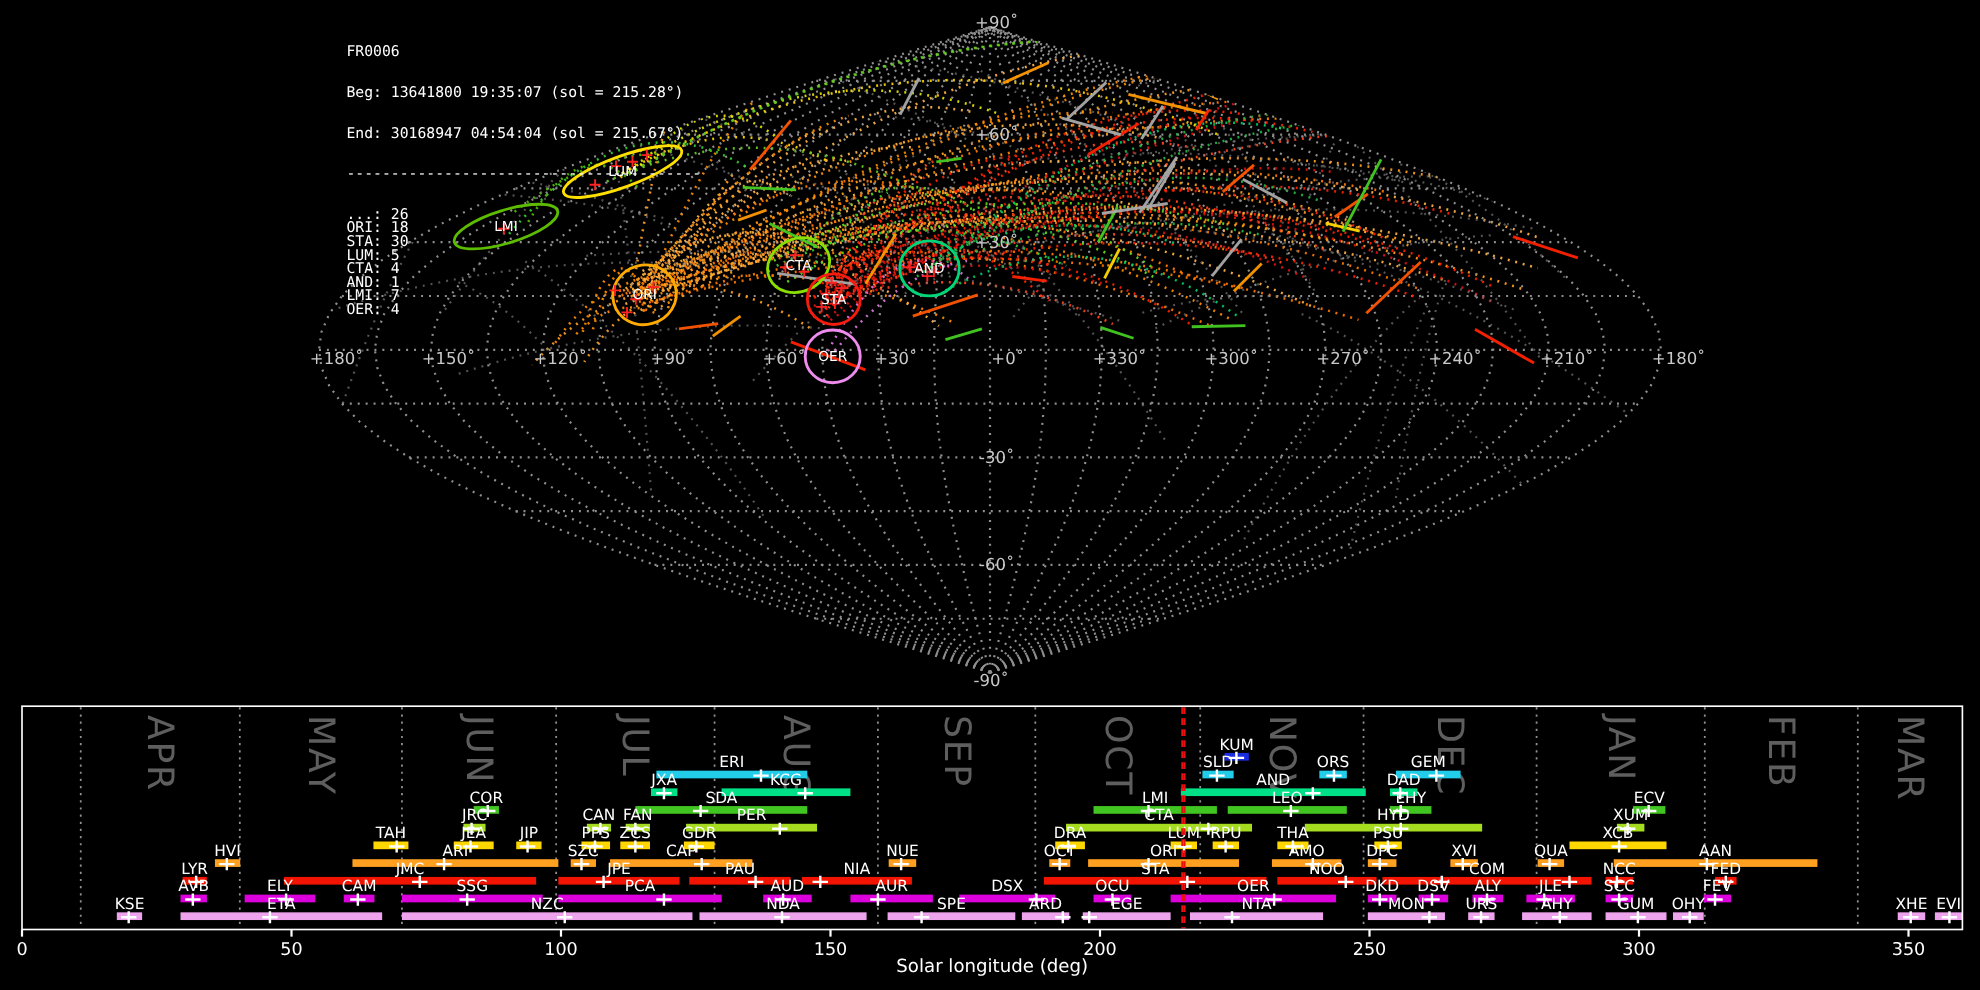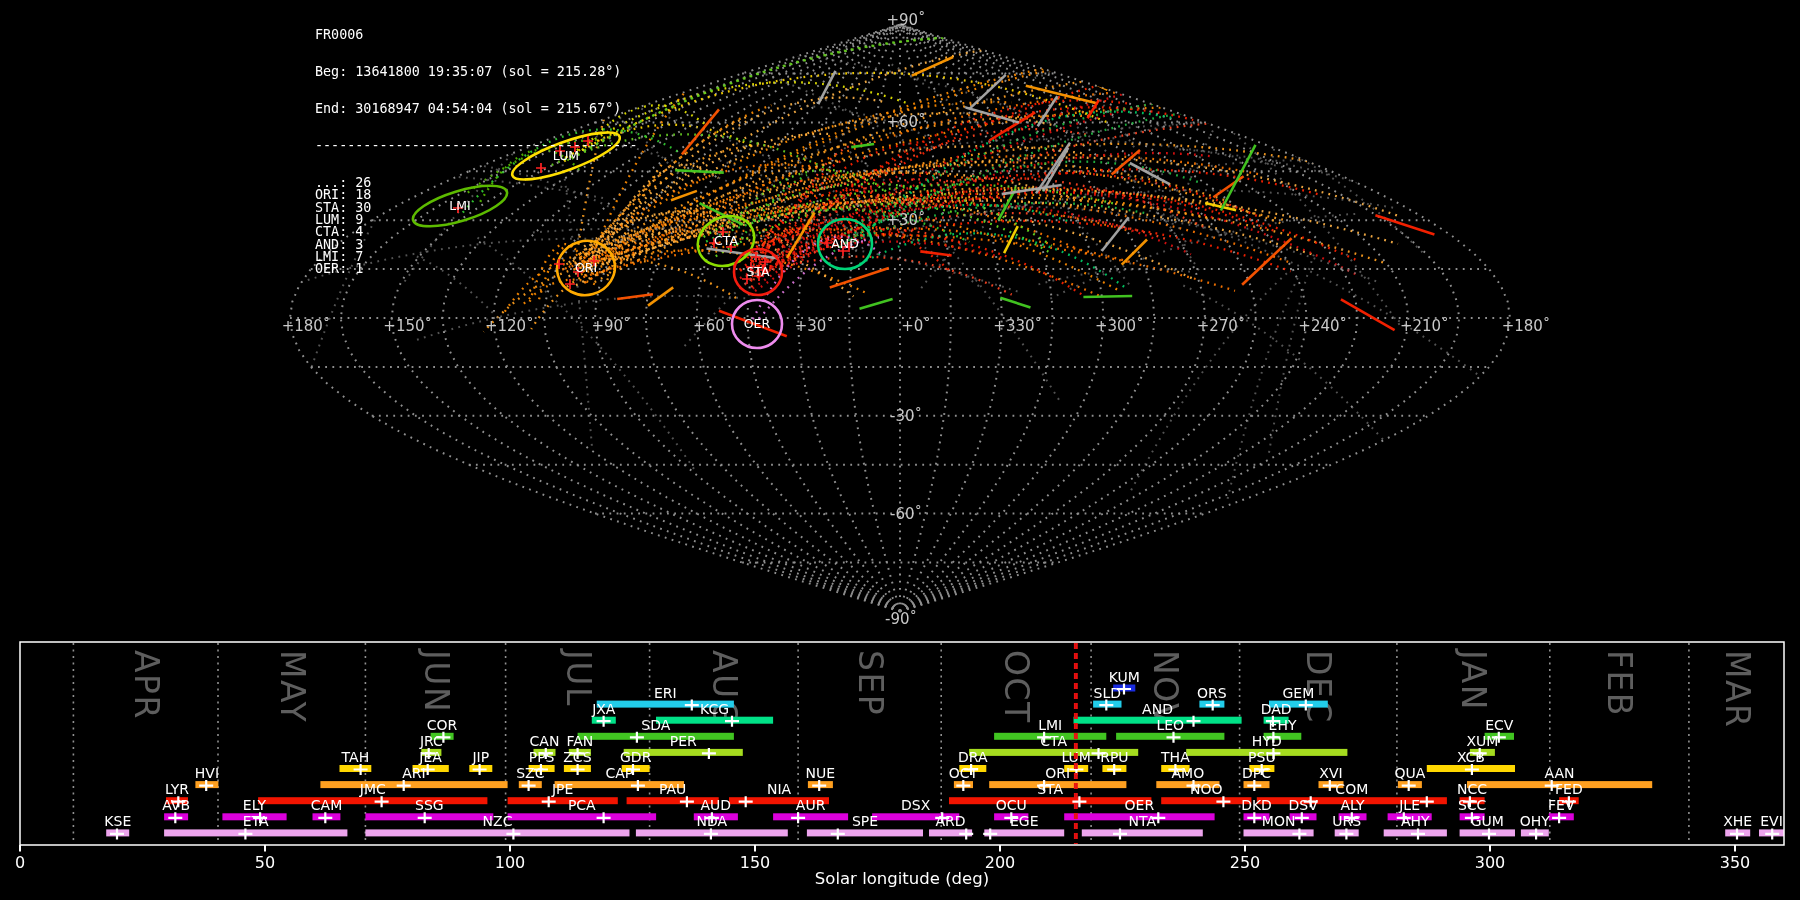--- a/index.html
+++ b/index.html
@@ -1,19 +1,19 @@
 <!DOCTYPE html>
 <html><head>
 <meta charset="utf-8">
 <title>Meteor radiant map and shower activity timeline</title>
 <style>
   html,body{margin:0;padding:0;background:#000;width:1800px;height:900px;overflow:hidden}
   #stage{position:relative;width:1800px;height:900px;background:#000;font-family:"DejaVu Sans",sans-serif}
   #scene{position:absolute;left:0;top:0}
-  #info{position:absolute;left:315px;top:4px;color:#fff;
+  #info{position:absolute;left:315px;top:17px;color:#fff;
         font-family:"DejaVu Sans Mono",monospace;font-size:13.4px;line-height:12.35px;white-space:pre}
 </style>
 </head>
 <body>
 
 <div id="stage">
   <svg id="scene" width="1800" height="900" viewBox="0 0 1800 900">
       <defs>
         <clipPath id="mapclip">
           <path d="M900.0 611.4L857.4 598.4L815.1 585.3L773.2 572.3L731.9 559.2L691.4 546.2L651.9 533.2L613.6 520.1L576.7 507.1L541.5 494.0L507.9 481.0L476.3 468.0L446.7 454.9L419.3 441.9L394.3 428.8L371.7 415.8L351.7 402.8L334.4 389.7L319.9 376.7L308.1 363.6L299.3 350.6L293.3 337.6L290.4 324.5L290.4 311.5L293.3 298.4L299.3 285.4L308.1 272.4L319.9 259.3L334.4 246.3L351.7 233.2L371.7 220.2L394.3 207.2L419.3 194.1L446.7 181.1L476.3 168.0L507.9 155.0L541.5 142.0L576.7 128.9L613.6 115.9L651.9 102.8L691.4 89.8L731.9 76.8L773.2 63.7L815.1 50.7L857.4 37.6L900.0 24.6L900.0 24.6L942.6 37.6L984.9 50.7L1026.8 63.7L1068.1 76.8L1108.6 89.8L1148.1 102.8L1186.4 115.9L1223.3 128.9L1258.5 142.0L1292.1 155.0L1323.7 168.0L1353.3 181.1L1380.7 194.1L1405.7 207.2L1428.3 220.2L1448.3 233.2L1465.6 246.3L1480.1 259.3L1491.9 272.4L1500.7 285.4L1506.7 298.4L1509.6 311.5L1509.6 324.5L1506.7 337.6L1500.7 350.6L1491.9 363.6L1480.1 376.7L1465.6 389.7L1448.3 402.8L1428.3 415.8L1405.7 428.8L1380.7 441.9L1353.3 454.9L1323.7 468.0L1292.1 481.0L1258.5 494.0L1223.3 507.1L1186.4 520.1L1148.1 533.2L1108.6 546.2L1068.1 559.2L1026.8 572.3L984.9 585.3L942.6 598.4L900.0 611.4Z"></path>
@@ -657,15 +657,15 @@
         <line x1="1735.0" y1="845" x2="1735.0" y2="851.5" stroke="#fff" stroke-width="2"></line>
         <text x="1735.0" y="868" fill="#fff" font-size="16" text-anchor="middle" font-family="&quot;DejaVu Sans&quot;,sans-serif">350</text>
         <text x="902" y="884" fill="#fff" font-size="16.5" text-anchor="middle" font-family="&quot;DejaVu Sans&quot;,sans-serif">Solar longitude (deg)</text>
       </g>
     </svg>
   <div id="info">
     <div>FR0006</div>
     <div>Beg: 13641800 19:35:07 (sol = 215.28°)</div>
     <div>End: 30168947 04:54:04 (sol = 215.67°)</div>
     <div>----------------------------------------</div>
-    <div id="counts"><div>...: 26</div><div>ORI: 18</div><div>STA: 30</div><div>LUM: 9</div><div>CTA: 4</div><div>AND: 3</div><div>LMI: 7</div><div>OER: 1</div></div>
+    <div id="counts"><div>...: 26</div><div>ORI: 18</div><div>STA: 30</div><div>LUM: 5</div><div>CTA: 4</div><div>AND: 1</div><div>LMI: 7</div><div>OER: 4</div></div>
   </div>
 </div>
 
 </body></html>

